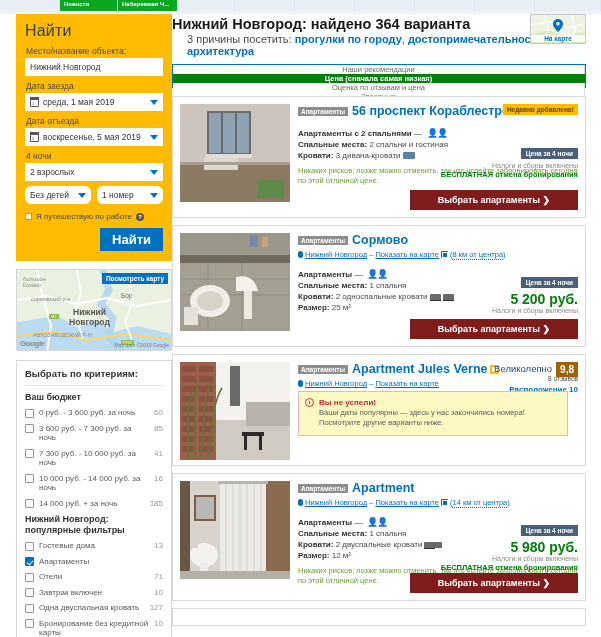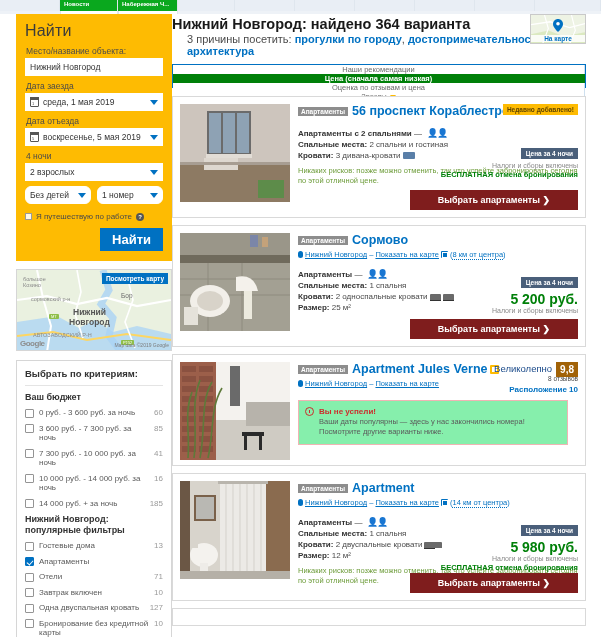--- a/index.html
+++ b/index.html
@@ -229,21 +229,21 @@
   .score-word { font-size: 9.5px; color: #1a4a8a; font-weight: normal; display: inline-block; }
   .score-num {
     display: inline-block; background: #a16207; color: #fff; font-size: 10px; font-weight: bold;
     padding: 2px 4px; margin-left: 4px; vertical-align: top;
   }
   .score-count { font-size: 6.5px; color: #4a4a4a; display:block; margin-top:-2px;}
   .score-loc { font-size: 8px; color: #0071c2; font-weight: bold; margin-top: 3px; }
 
   
   .soldout {
-    margin-top: 12px; border: 1px solid #f0b4b4; background: #86efac;
+    margin-top: 3px; border: 1px solid #f0b4b4; background: #fef9c3;
     padding: 6px 7px 7px 20px; position: relative; margin-right: 10px;
   }
   .soldout .clock {
     position: absolute; left: 6px; top: 6px; width: 9px; height: 9px;
     border: 1.3px solid #cc2d2d; border-radius: 50%;
   }
   .soldout .clock::after{
     content:"";position:absolute;left:3px;top:1.5px;width:1.1px;height:3.5px;background:#cc2d2d;
   }
   .soldout .title { font-size: 8px; font-weight: bold; color: #cc2d2d; margin-bottom: 1px; }

